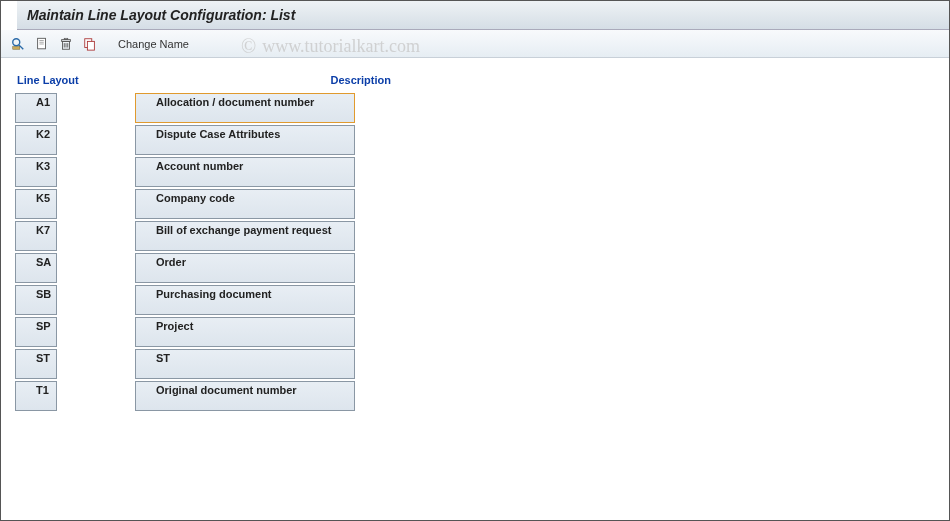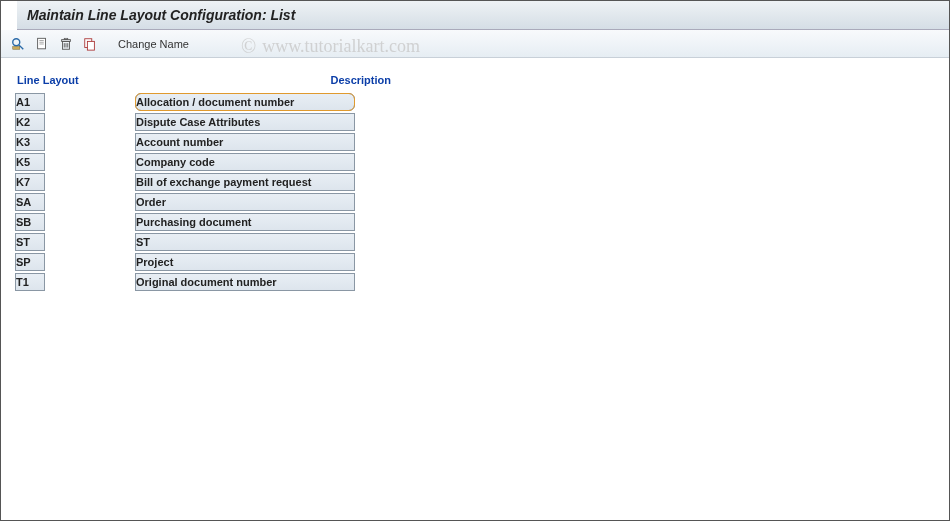--- a/index.html
+++ b/index.html
@@ -59,29 +59,29 @@
     }
     .col-code { width: 120px; }
     .col-desc { width: 260px; text-align: right; }
     .grid-row { display: table-row; }
     .grid-row .cell { display: table-cell; padding: 1px 20px 1px 0; vertical-align: top; }
     .field {
       background: linear-gradient(to bottom, #e8eef4, #dde5ed);
       border: 1px solid #8a97a4;
       color: #222;
       font-size: 11px;
-      height: 18px;
+      height: 30px;
       line-height: 16px;
-      padding: 0 0;
+      padding: 0 20px;
       overflow: hidden;
       white-space: nowrap;
     }
     .field-code { width: 30px; }
     .field-desc { width: 220px; }
-    .field.selected { outline: 1px solid #e09a2e; outline-offset: -1px; border-radius: 6px; }
+    .field.selected { outline: 1px solid #e09a2e; outline-offset: -1px; }
     .watermark {
       position: absolute;
       top: 34px; left: 240px;
       font-size: 18px;
       color: rgba(200,200,200,0.8);
       font-family: Georgia, serif;
       pointer-events: none;
       display: flex; align-items: center; gap: 6px;
       z-index: 5;
     }
@@ -192,32 +192,32 @@
       <div class="grid-row">
         <div class="cell">
           <div class="field field-code">SB</div>
         </div>
         <div class="cell">
           <div class="field field-desc">Purchasing document</div>
         </div>
       </div>
       <div class="grid-row">
         <div class="cell">
+          <div class="field field-code">SP</div>
+        </div>
+        <div class="cell">
+          <div class="field field-desc">Project</div>
+        </div>
+      </div>
+      <div class="grid-row">
+        <div class="cell">
           <div class="field field-code">ST</div>
         </div>
         <div class="cell">
           <div class="field field-desc">ST</div>
-        </div>
-      </div>
-      <div class="grid-row">
-        <div class="cell">
-          <div class="field field-code">SP</div>
-        </div>
-        <div class="cell">
-          <div class="field field-desc">Project</div>
         </div>
       </div>
       <div class="grid-row">
         <div class="cell">
           <div class="field field-code">T1</div>
         </div>
         <div class="cell">
           <div class="field field-desc">Original document number</div>
         </div>
       </div>

